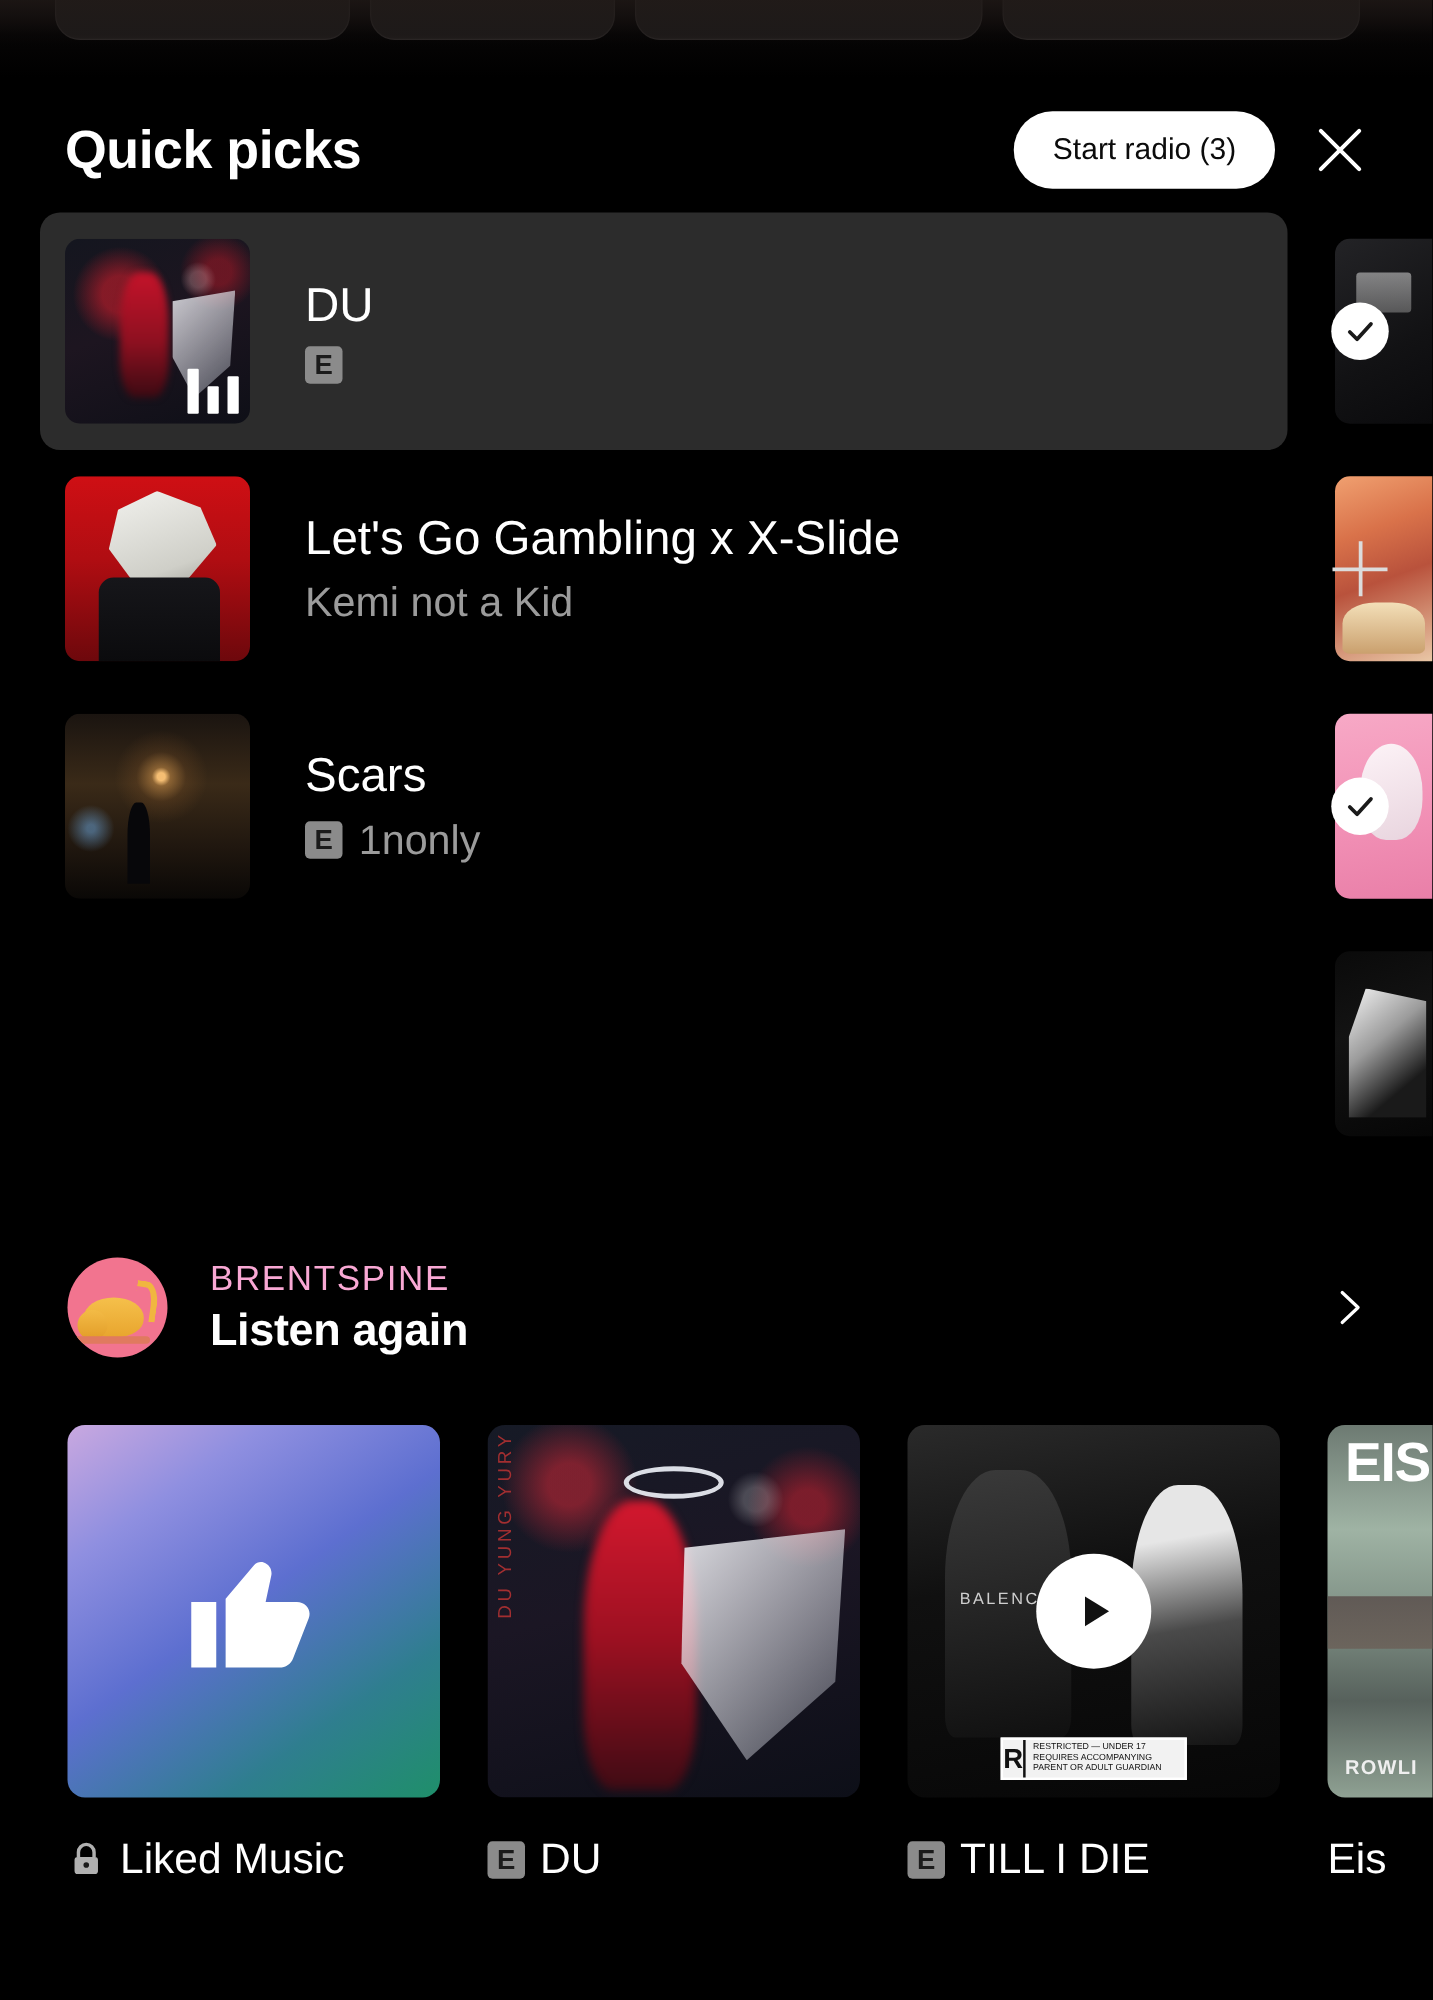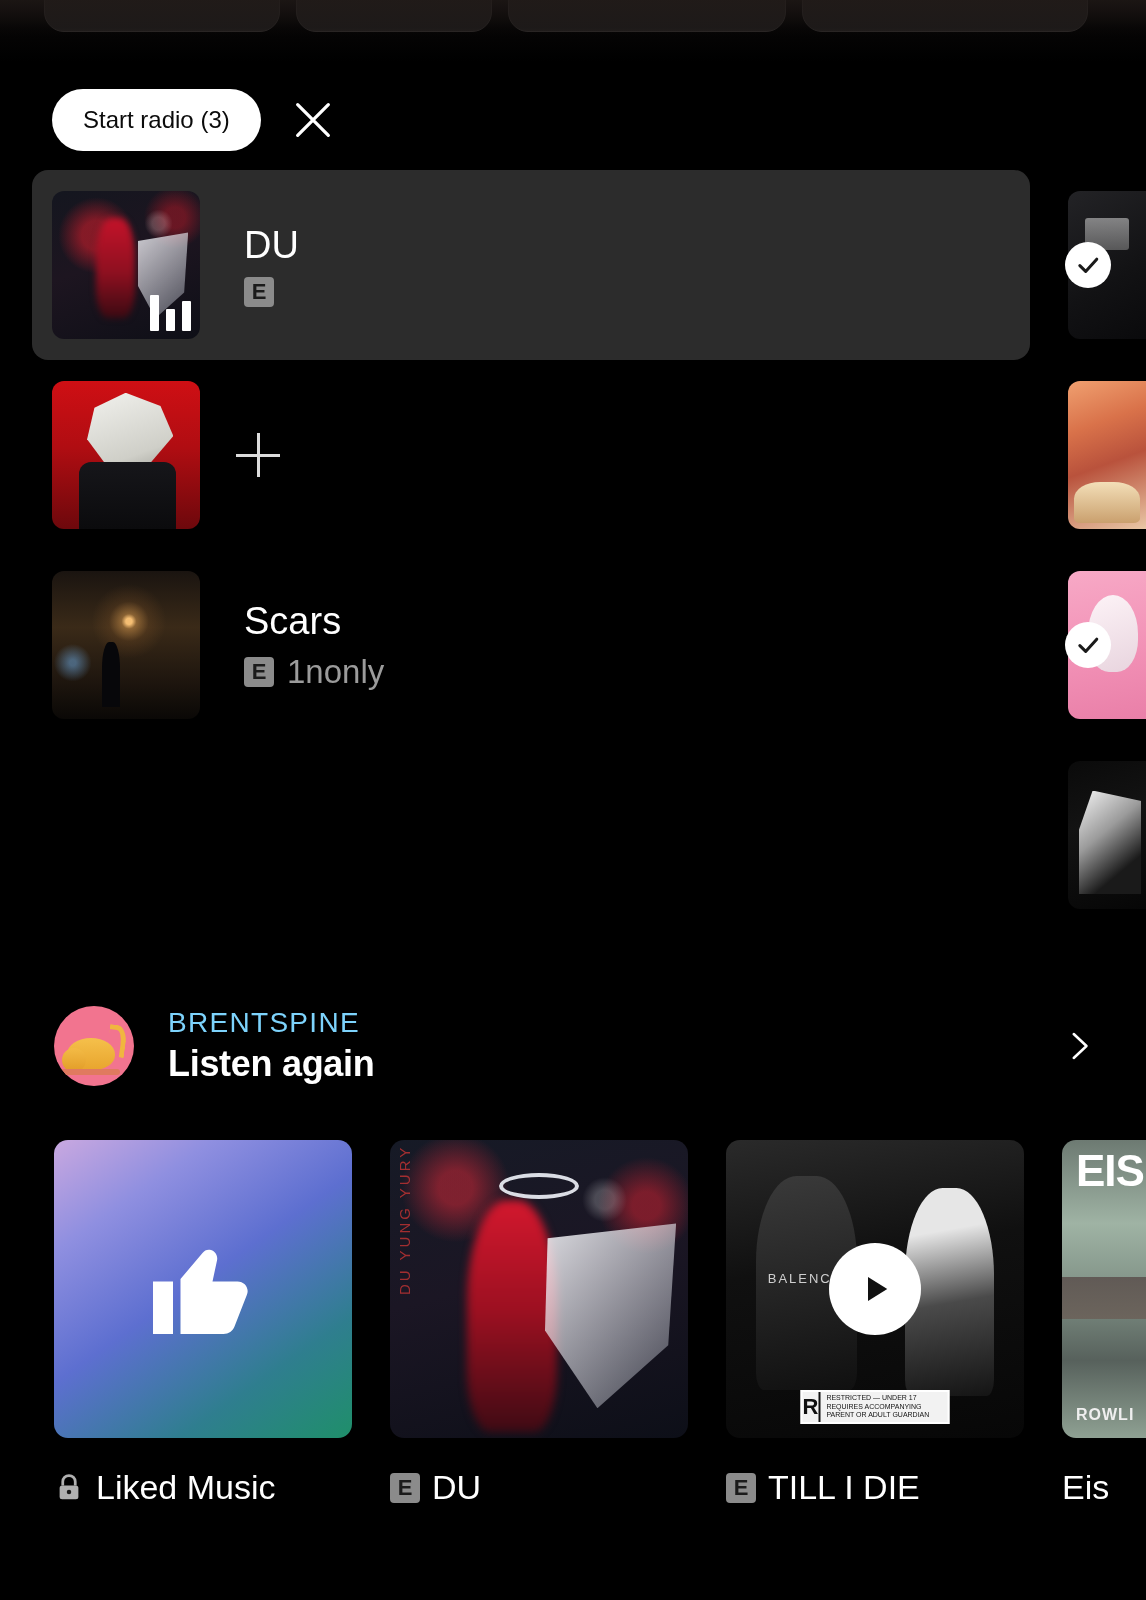--- a/index.html
+++ b/index.html
@@ -225,21 +225,21 @@
     position:absolute; right:10%; top:24%; width:22%; height:40%;
     border:5px solid #f0b63f; border-left:none; border-bottom:none;
     border-radius:0 60% 0 0; transform:rotate(8deg);
   }
   .cat-mat {
     position:absolute; left:8%; bottom:14%; width:74%; height:7%;
     background:#e07a5f; border-radius:6px;
   }
   .la-textwrap { flex:1 1 auto; margin-left:34px; min-width:0; }
   .la-kicker {
-    font-size:28px; letter-spacing:1.3px; color:#7dd3fc; font-weight:400;
+    font-size:28px; letter-spacing:1.3px; color:#f9a8d4; font-weight:400;
     text-transform:uppercase;
   }
   .la-title {
     font-size:36px; font-weight:bold; color:#fff; margin-top:4px; letter-spacing:-0.3px;
   }
   .la-chevron {
     width:62px; height:62px; flex:0 0 auto;
     display:flex; align-items:center; justify-content:center; cursor:pointer;
   }
 
@@ -344,20 +344,21 @@
 
 <div class="chip-strip">
   <div class="chip c1"></div>
   <div class="chip c2"></div>
   <div class="chip c3"></div>
   <div class="chip c4"></div>
 </div>
 <div class="top-fade"></div>
 
 <div class="qp-header">
+  <div class="qp-title">Quick picks</div>
   <button class="start-radio-pill">Start radio (3)</button>
   <div class="close-x">
     <svg width="46" height="46" viewBox="0 0 24 24" aria-hidden="true">
       <path d="M4 4 L20 20 M20 4 L4 20" stroke="#ffffff" stroke-width="1.7" fill="none" stroke-linecap="round"></path>
     </svg>
   </div>
 </div>
 
 <div class="qp-list">
 
@@ -385,20 +386,26 @@
       </div>
     </div>
   </div>
 
 
   <div class="qp-row">
     <div class="row-bg"></div>
     <div class="thumb">
       <div class="art art-gamb"></div>
     </div>
+    <div class="qp-text">
+      <div class="qp-track-title">Let's Go Gambling x X-Slide</div>
+      <div class="qp-sub">
+        <span>Kemi not a Kid</span>
+      </div>
+    </div>
     <div class="qp-action">
       <div class="plus-ico"></div>
     </div>
   </div>
 
   <div class="qp-row">
     <div class="row-bg"></div>
     <div class="thumb">
       <div class="art art-scars"></div>
     </div>

